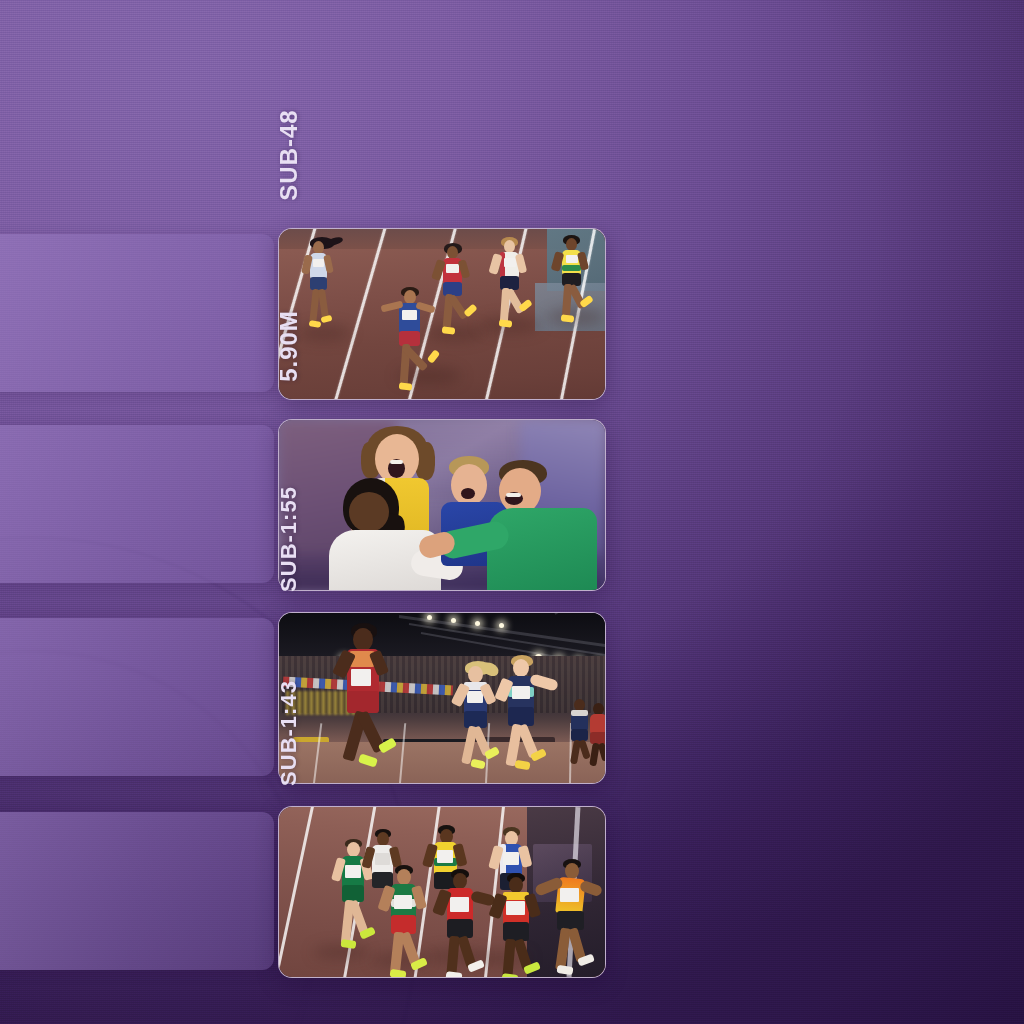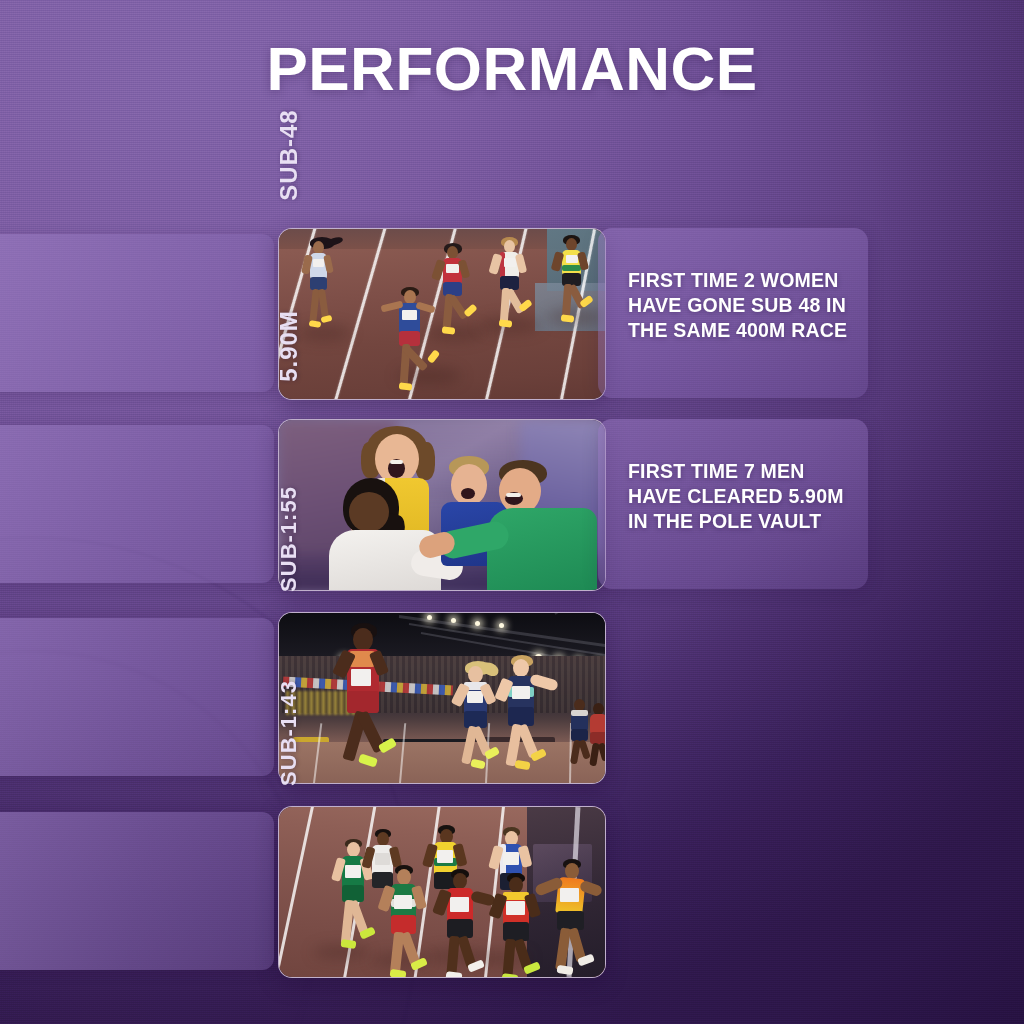--- a/index.html
+++ b/index.html
@@ -183,21 +183,20 @@
 
   <div class="bg-base"></div>
   <div class="bg-diag"></div>
   <div class="bg-arc"></div>
   <div class="bg-arc2"></div>
   <div class="bg-arc3"></div>
   <div class="bg-vig"></div>
   <div class="bg-noise"></div>
 
   <div class="title">
-    <span>PERFORMANCE</span>
   </div>
 
   <div class="row row1">
     <div class="vtab">
       <div class="vtab-txt">SUB-48</div>
     </div>
 
     <div class="card">
       <div class="ph">
         <div class="p1bg"></div>
@@ -285,23 +284,20 @@
           <div class="arm" style="left:28px;top:17px;width:8px;height:18px;background:#6e452c;transform:rotate(-14deg);"></div>
           <div class="shorts" style="left:11px;top:38px;width:19px;height:13px;background:#1e1d22;"></div>
           <div class="leg" style="left:12px;top:49px;width:8px;height:34px;transform:rotate(4deg);"></div>
           <div class="leg" style="left:22px;top:49px;width:8px;height:25px;transform:rotate(-28deg);"></div>
           <div class="shoe" style="left:10px;top:80px;width:13px;height:7px;transform:rotate(6deg);"></div>
           <div class="shoe" style="left:29px;top:63px;width:13px;height:7px;transform:rotate(-36deg);"></div>
         </div>
       </div>
     </div>
 
-    <div class="tpanel p1">
-      <div class="txt">FIRST TIME 2 WOMEN HAVE GONE SUB 48 IN THE SAME 400M RACE</div>
-    </div>
   </div>
 
   <div class="row row2">
     <div class="vtab">
       <div class="vtab-txt">5.90M</div>
     </div>
 
     <div class="card">
       <div class="ph">
         <div class="p2bg"></div>
@@ -342,23 +338,20 @@
           <div class="h" style="left:16px;top:8px;width:42px;height:46px;background:#e3ab87;"></div>
           <div class="mouth" style="left:22px;top:32px;width:18px;height:13px;"></div>
           <div class="hl" style="left:23px;top:33px;width:15px;height:4px;background:#f2efe9;border-radius:2px;"></div>
           <div class="b" style="left:4px;top:48px;width:110px;height:82px;background:linear-gradient(165deg,#2fa768,#1e8a54);border-radius:26px 14px 0 0;"></div>
           <div class="a" style="left:-44px;top:66px;width:70px;height:28px;background:#2fa768;border-radius:14px;transform:rotate(-12deg);"></div>
           <div class="a" style="left:-64px;top:74px;width:36px;height:22px;background:#dca27c;border-radius:11px;transform:rotate(-16deg);"></div>
         </div>
       </div>
     </div>
 
-    <div class="tpanel p2">
-      <div class="txt">FIRST TIME 7 MEN HAVE CLEARED 5.90M IN THE POLE VAULT</div>
-    </div>
   </div>
 
   <div class="row row3">
     <div class="vtab">
       <div class="vtab-txt small">SUB-1:55</div>
     </div>
 
     <div class="card">
       <div class="ph">
         <div class="p3bg"></div>

